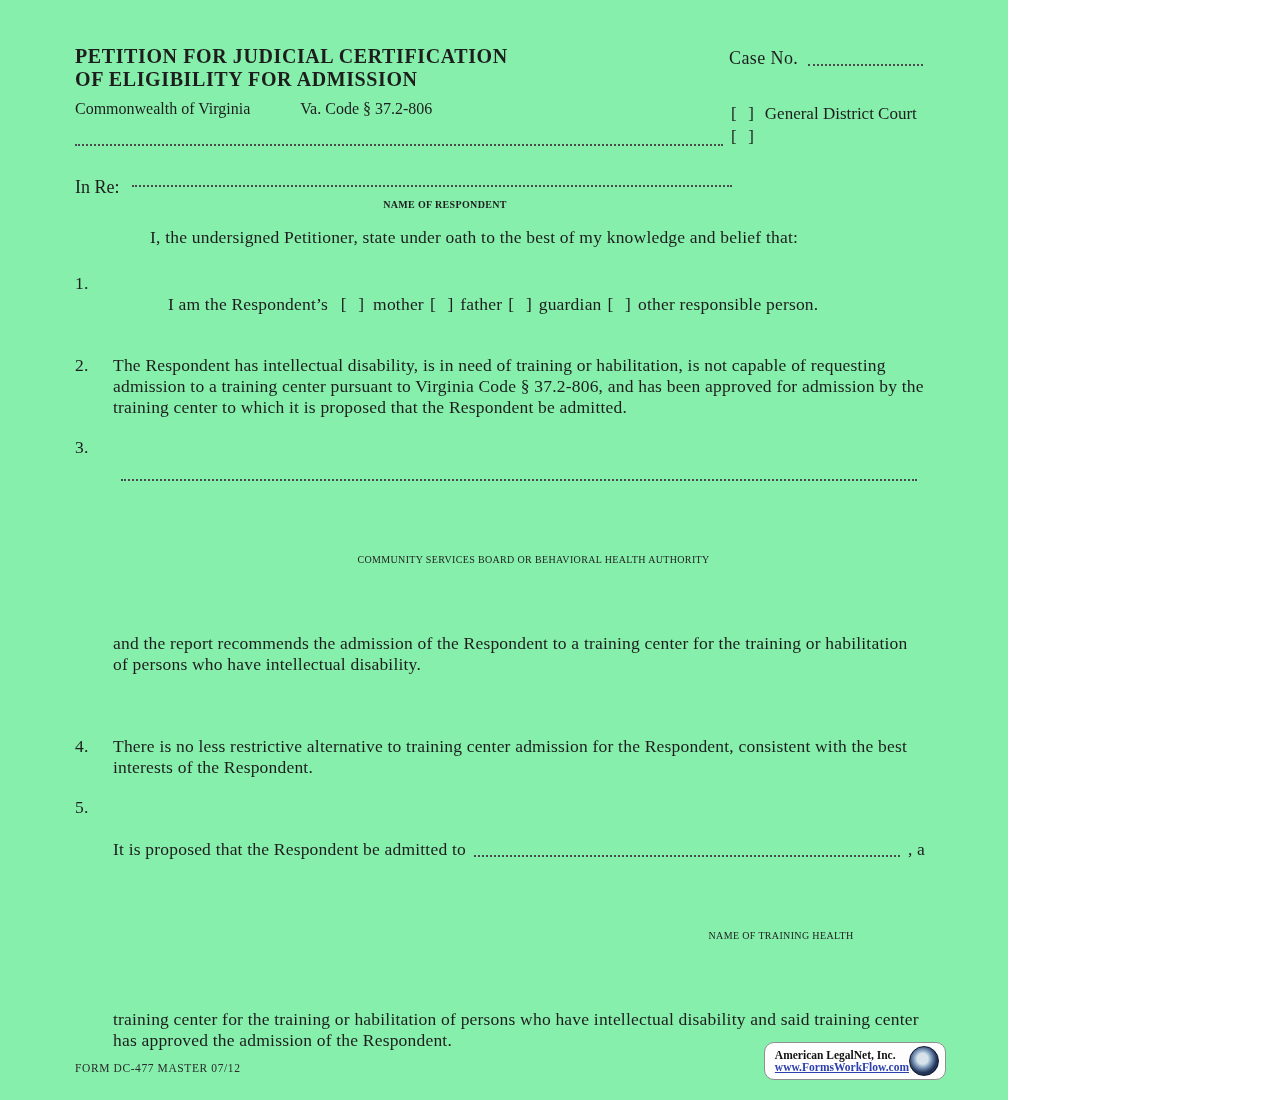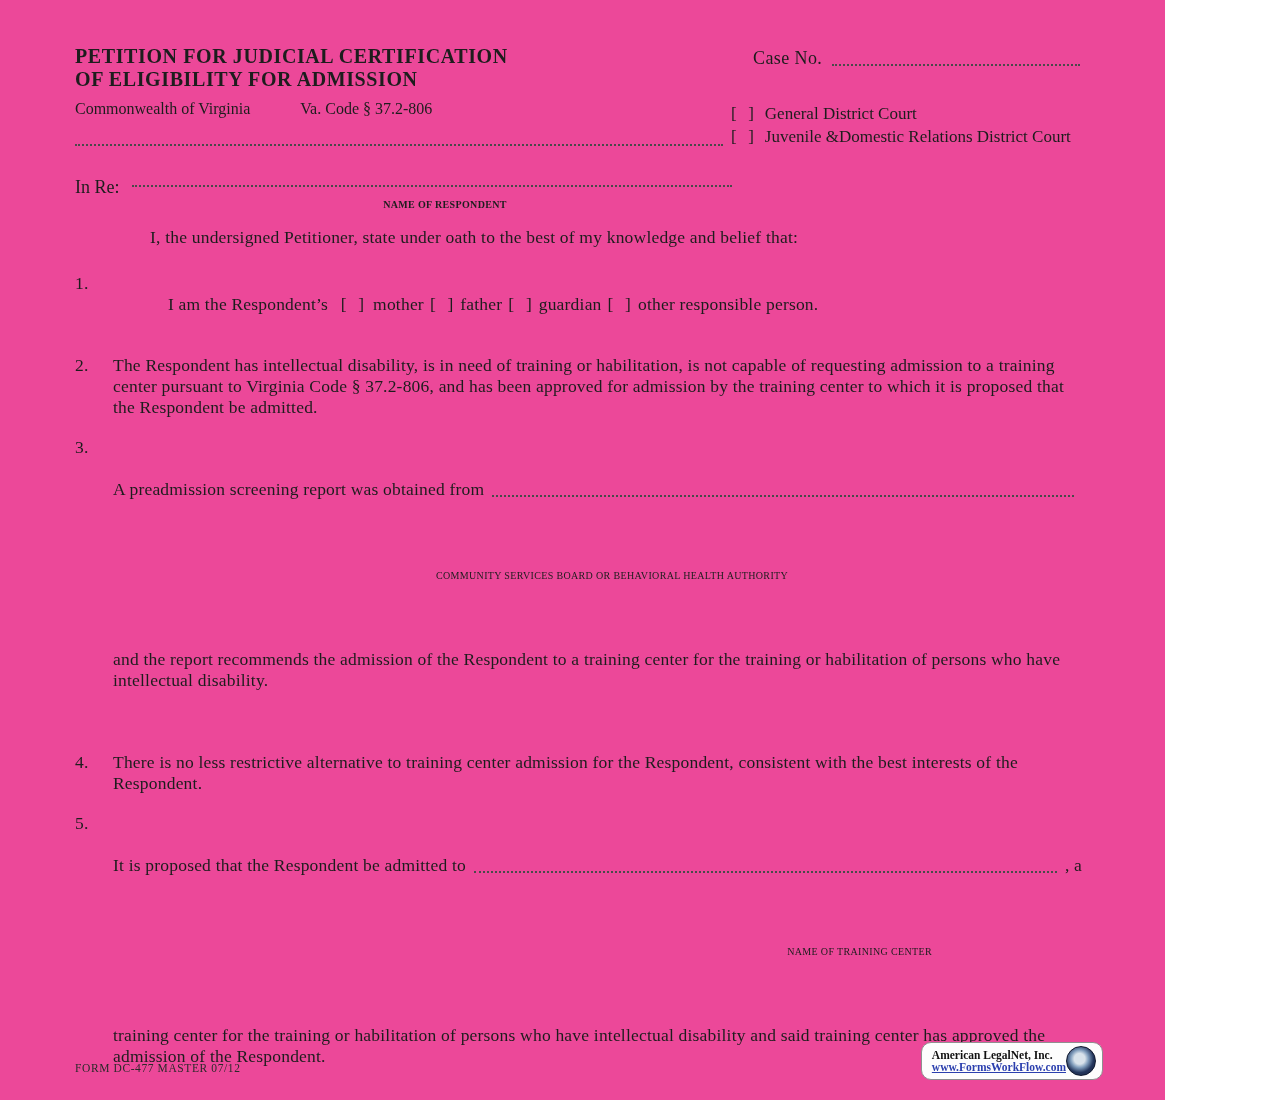--- a/index.html
+++ b/index.html
@@ -1,32 +1,32 @@
 <!DOCTYPE html>
 <html><head>
 <meta charset="utf-8">
 <style>
   * { margin:0; padding:0; box-sizing:border-box; }
   html,body { background:#ffffff; }
   .page {
     position:relative;
-    width:1165px; height:1100px;
-    background:#ec4899;
+    width:1008px; height:1100px;
+    background:#86efac;
     font-family:"Liberation Serif", serif;
     color:#1d1d1d;
     overflow:hidden;
   }
   .content { padding:45px 83px 0 75px; }
 
   
   .header { position:relative; height:112px; }
   .title-line { font-size:20px; font-weight:bold; letter-spacing:0.6px; line-height:23px; }
   .subtitle-row { font-size:16px; margin-top:9px; display:flex; }
   .code-ref { margin-left:50px; }
-  .caseno-row { position:absolute; top:3px; left:678px; right:2px; display:flex; align-items:flex-end; font-size:18px; letter-spacing:0.4px; }
+  .caseno-row { position:absolute; top:3px; left:654px; right:2px; display:flex; align-items:flex-end; font-size:18px; letter-spacing:0.4px; }
   .caseno-row .dotline { flex:1; margin-left:10px; margin-bottom:3px; }
   .court-options { position:absolute; top:58px; left:656px; right:0; font-size:17px; line-height:22.5px; }
   .court-option { display:flex; }
   .court-option .cb { margin-right:10px; }
   .courtname-line { position:absolute; left:0; top:99px; width:648px; }
 
   
   .dotline  { border-bottom:2px dotted #4a4a4a; height:1px; }
   .caption { font-size:10px; letter-spacing:0.35px; color:#1d1d1d; white-space:nowrap; }
   .center { text-align:center; }
@@ -87,21 +87,20 @@
         <span class="dotline"></span>
       </div>
 
       <div class="court-options">
         <div class="court-option">
           <span class="cb">[  ]</span>
           <span>General District Court</span>
         </div>
         <div class="court-option">
           <span class="cb">[  ]</span>
-          <span>Juvenile &amp;Domestic Relations District Court</span>
         </div>
       </div>
 
       <div class="dotline courtname-line"></div>
     </div>
 
     <div class="inre-block">
       <div class="inre-row">
         <span style="font-size:18px;">In Re:</span>
         <span class="dotline"></span>
@@ -123,21 +122,20 @@
 
         <div class="li">
           <div class="li-num">2.</div>
           <div class="li-body">The Respondent has intellectual disability, is in need of training or habilitation, is not capable of requesting admission to a training center pursuant to Virginia Code § 37.2-806, and has been approved for admission by the training center to which it is proposed that the Respondent be admitted.</div>
         </div>
 
         <div class="li">
           <div class="li-num">3.</div>
           <div class="li-body">
             <div class="fill-row">
-              <span>A preadmission screening report was obtained from</span>
               <span class="dotline"></span>
             </div>
             <div class="caption-row-right">
               <span class="caption">COMMUNITY SERVICES BOARD OR BEHAVIORAL HEALTH AUTHORITY</span>
             </div>
             <div>and the report recommends the admission of the Respondent to a training center for the training or habilitation of persons who have intellectual disability.</div>
           </div>
         </div>
 
         <div class="li">
@@ -147,21 +145,21 @@
 
         <div class="li">
           <div class="li-num">5.</div>
           <div class="li-body">
             <div class="fill-row">
               <span>It is proposed that the Respondent be admitted to</span>
               <span class="dotline"></span>
               <span>, a</span>
             </div>
             <div class="caption-row-c5">
-              <span class="caption">NAME OF TRAINING CENTER</span>
+              <span class="caption">NAME OF TRAINING HEALTH</span>
             </div>
             <div>training center for the training or habilitation of persons who have intellectual disability and said training center has approved the admission of the Respondent.</div>
           </div>
         </div>
       </div>
 
       <p class="wherefore">Wherefore, the Petitioner requests that the Respondent be certified as eligible for admission to the above-named training center pursuant to Virginia Code § 37.2-806.</p>
     </div>
 
   </div>

